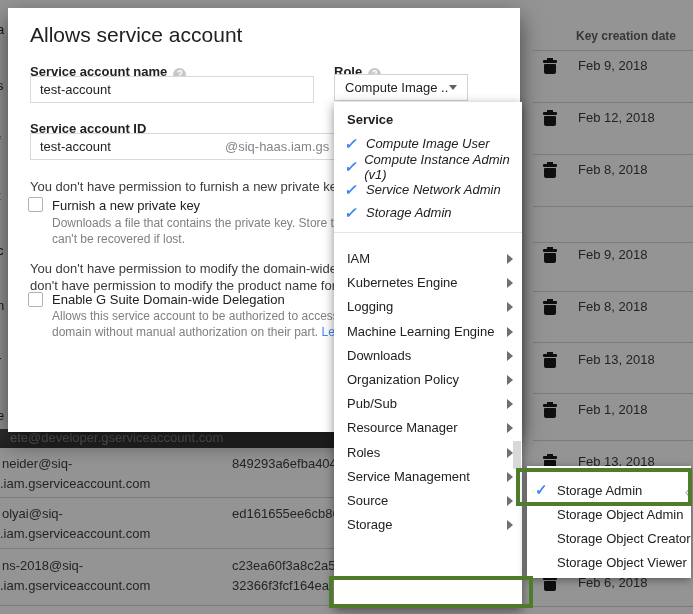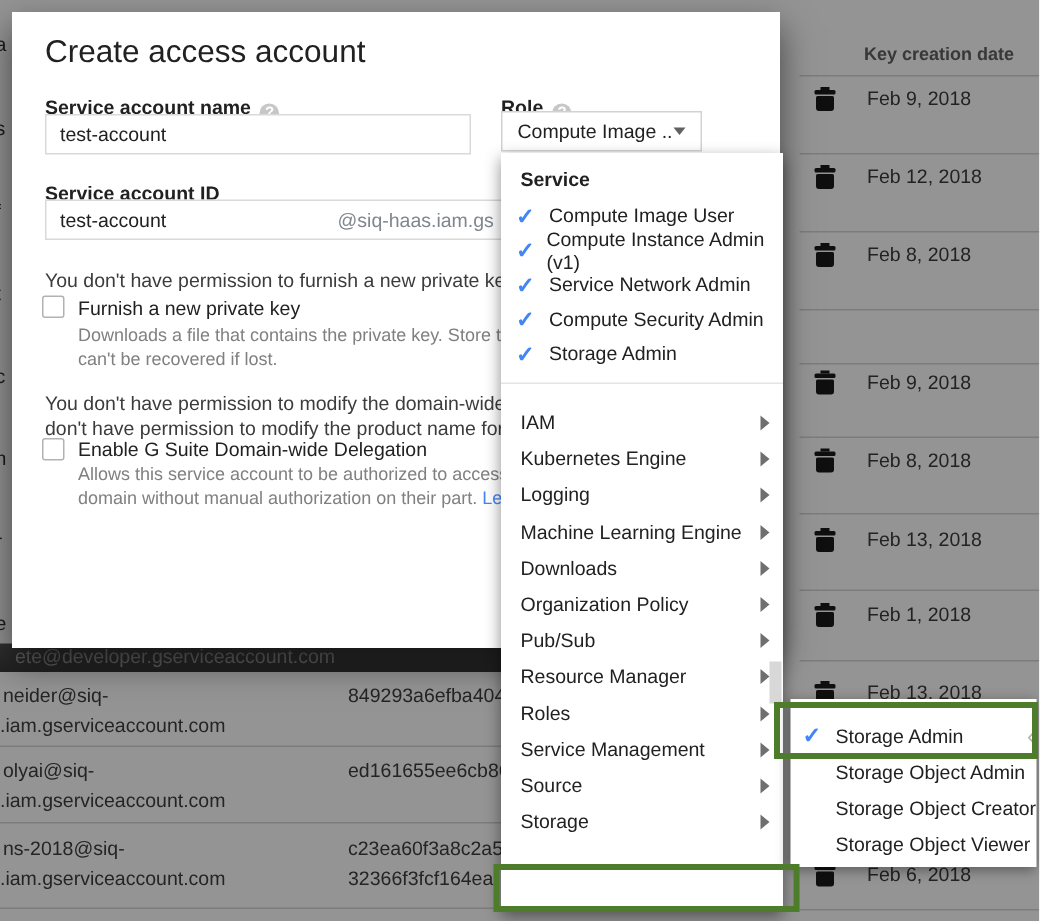--- a/index.html
+++ b/index.html
@@ -56,21 +56,21 @@
   .rolebtn { position:absolute; left:326px; top:66px; width:134px; height:27px;
              border:1px solid #d2d2d2; background:#fff; font-size:13px; color:#212121;
              display:flex; align-items:center; padding:0 10px; cursor:pointer; }
   .rolebtn .val { flex:1; white-space:nowrap; overflow:hidden; }
   .caret { width:0; height:0; border-top:5px solid #616161; border-left:4px solid transparent; border-right:4px solid transparent; }
 
   
   .menu { position:absolute; left:334px; top:102px; width:188px; height:506px; background:#fff;
           box-shadow:0 3px 10px rgba(0,0,0,0.45); z-index:4; padding-top:6px; }
   .menu-hdr { height:24px; line-height:24px; padding-left:13px; font-size:13px; font-weight:bold; color:#212121; }
-  .sel-item { height:23px; display:flex; align-items:center; padding-left:10px; font-size:13px; color:#212121; cursor:pointer; }
+  .sel-item { height:23px; display:flex; align-items:center; padding-left:10px; font-size:13px; color:#212121; cursor:pointer;font-style:italic; }
   .chk { color:#4285f4; width:22px; font-size:15px; font-weight:bold; text-align:left; }
   .chk::before { content:"✓"; }
   .mdiv { height:1px; background:#e4e4e4; margin:8px 0 14px 0; }
   .cat-item { height:24.2px; line-height:24.2px; padding-left:13px; font-size:13px; color:#212121; position:relative; cursor:pointer; }
   .arr { position:absolute; right:9px; top:50%; margin-top:-5px; width:0; height:0;
          border-left:6px solid #6f6f6f; border-top:5px solid transparent; border-bottom:5px solid transparent; }
   .sb-thumb { position:absolute; left:513px; top:441px; width:8px; height:28px; background:#d8d8d8; z-index:4; }
 
   
   .submenu { position:absolute; left:527px; top:466px; width:164px; height:112px; background:#fff;
@@ -168,21 +168,21 @@
     <span class="hash" style="top:578px">32366f3fcf164ea</span>
 
     <div class="partialband">
       <span>ete@developer.gserviceaccount.com</span>
     </div>
   </div>
 
   <div class="scrim"></div>
 
   <div class="dialog">
-    <div class="dlg-title">Create access account</div>
+    <div class="dlg-title">Allows service account</div>
 
     <div class="fld-label" style="left:22px;top:56px">
       <span>Service account name</span><span class="help"></span>
     </div>
     <div class="tinput" style="left:22px;top:68px;width:284px">
       <span>test-account</span>
     </div>
 
     <div class="fld-label" style="left:326px;top:56px">
       <span>Role</span><span class="help"></span>
@@ -226,24 +226,20 @@
       <span class="chk"></span>
       <span>Compute Image User</span>
     </div>
     <div class="sel-item">
       <span class="chk"></span>
       <span>Compute Instance Admin (v1)</span>
     </div>
     <div class="sel-item">
       <span class="chk"></span>
       <span>Service Network Admin</span>
-    </div>
-    <div class="sel-item">
-      <span class="chk"></span>
-      <span>Compute Security Admin</span>
     </div>
     <div class="sel-item">
       <span class="chk"></span>
       <span>Storage Admin</span>
     </div>
 
     <div class="mdiv"></div>
 
     <div class="cat-item"><span>IAM</span><i class="arr"></i></div>
     <div class="cat-item"><span>Kubernetes Engine</span><i class="arr"></i></div>

